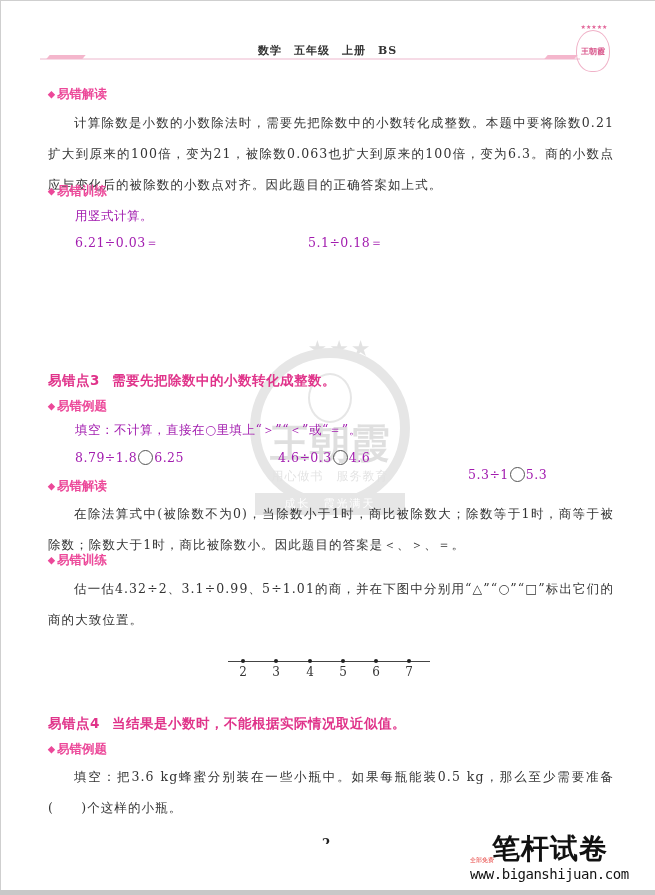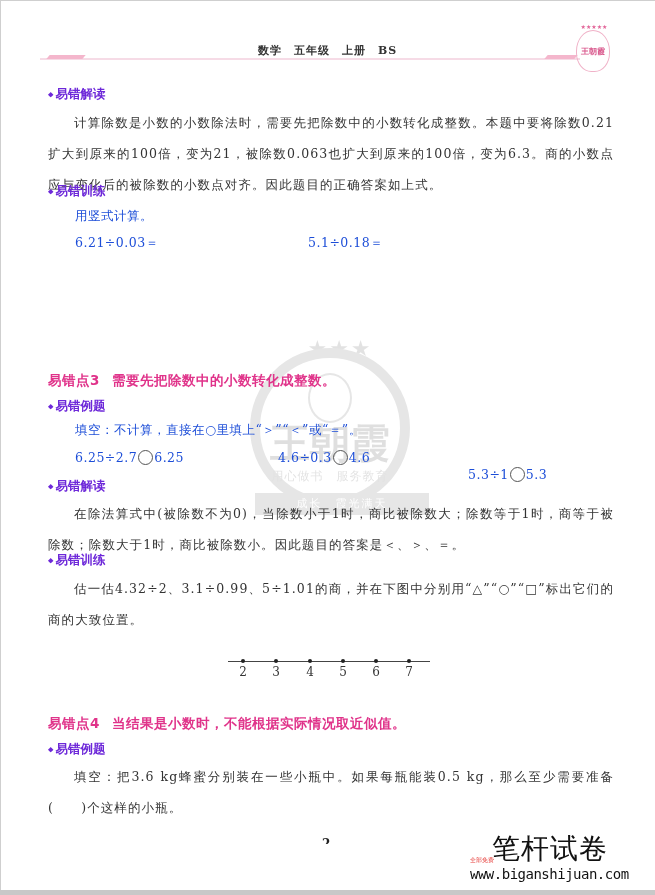--- a/index.html
+++ b/index.html
@@ -22,30 +22,30 @@
     .header-tab-left { position: absolute; top: 55px; left: 48px; width: 36px; height: 4px; background: #f4b6cc; transform: skewX(-40deg); }
     .header-tab-right { position: absolute; top: 55px; left: 546px; width: 30px; height: 4px; background: #f4b6cc; transform: skewX(-40deg); }
     .logo-badge {
       position: absolute; top: 30px; left: 576px; width: 34px; height: 42px;
       border: 1.5px solid #f0b2c8; border-radius: 50% 50% 45% 45%;
       display: flex; flex-direction: column; align-items: center; justify-content: center;
     }
     .logo-stars { position: absolute; top: -8px; left: 0; width: 34px; text-align: center; font-size: 6px; color: #e2679a; letter-spacing: 0; }
     .logo-text { font-size: 8px; color: #d8558a; font-weight: bold; }
     .sub-heading {
-      position: absolute; left: 48px; font-family: Liberation Mono, monospace;
-      font-size: 12.5px; font-weight: bold; color: #6d28d9;
+      position: absolute; left: 48px; font-family: Liberation Serif, serif;
+      font-size: 12.5px; font-weight: bold; color: #ec4899;
     }
     .sub-heading .diamond { font-size: 9px; margin-right: 2px; vertical-align: 1px; }
     .para {
       position: absolute; left: 48px; width: 566px; font-size: 12.5px; line-height: 31px;
       color: #333; letter-spacing: 1.1px; text-align: justify;
     }
     .indent { text-indent: 26px; }
-    .line { position: absolute; font-size: 12.5px; color: #1d4ed8; letter-spacing: 0.5px; }
+    .line { position: absolute; font-size: 12.5px; color: #a21caf; letter-spacing: 0.5px; }
     .section-title {
       position: absolute; left: 48px; font-family: "DejaVu Sans", "Liberation Sans", sans-serif;
       font-size: 13.5px; font-weight: bold; color: #e0338a; letter-spacing: 0.5px;
     }
     .section-title .num { margin-right: 12px; }
     .circle-blank {
       display: inline-block; width: 15px; height: 15px; border: 1px solid #555; border-radius: 50%;
       vertical-align: -3px; margin: 0 1px;
     }
 
@@ -55,28 +55,28 @@
     .tick-label { position: absolute; top: 6px; width: 20px; margin-left: -10px; text-align: center; font-size: 12px; color: #333; }
 
     
     .watermark {
       position: absolute; left: 245px; top: 338px; width: 170px; height: 200px; opacity: 0.18; pointer-events: none;
     }
     .wm-ring { position: absolute; left: 5px; top: 10px; width: 160px; height: 160px; border: 10px solid #777; border-radius: 50%; }
     .wm-face { position: absolute; left: 63px; top: 35px; width: 44px; height: 50px; border: 2px solid #777; border-radius: 50%; }
     .wm-name { position: absolute; left: 20px; top: 78px; width: 130px; text-align: center; font-size: 40px; font-weight: bold; color: #555; font-family: "DejaVu Serif", serif; }
     .wm-motto { position: absolute; left: 20px; top: 130px; width: 130px; text-align: center; font-size: 12px; color: #666; letter-spacing: 1px; }
-    .wm-banner { position: absolute; left: 10px; top: 155px; width: 174px; height: 22px; background: #777; color: #fff; text-align: center; font-size: 11px; line-height: 22px; letter-spacing: 2px; font-family: "DejaVu Sans", sans-serif; }
+    .wm-banner { position: absolute; left: 10px; top: 155px; width: 150px; height: 22px; background: #777; color: #fff; text-align: center; font-size: 11px; line-height: 22px; letter-spacing: 2px; font-family: "DejaVu Sans", sans-serif; }
     .wm-stars { position: absolute; left: 25px; top: -2px; width: 140px; text-align: center; font-size: 22px; color: #666; letter-spacing: 2px; }
 
     
     .page-number { position: absolute; left: 322px; top: 836px; font-size: 12px; font-weight: bold; color: #222; height: 8px; overflow: hidden; line-height: 16px; }
     .brand { position: absolute; left: 470px; top: 830px; width: 180px; }
     .brand-free { position: absolute; left: 0; top: 26px; font-size: 6px; color: #e53935; font-family: "DejaVu Sans", sans-serif; }
-    .brand-title { position: absolute; left: 22px; top: 0; font-size: 28px; color: #111; font-family: "DejaVu Sans", sans-serif; letter-spacing: 1px; }
+    .brand-title { position: absolute; left: 22px; top: 0; font-size: 28px; color: #111; font-family: "DejaVu Sans", sans-serif; letter-spacing: 1px; font-weight: bold; }
     .brand-url { position: absolute; left: 0; top: 36px; font-size: 14px; color: #111; font-family: "DejaVu Sans Mono", "Liberation Mono", monospace; letter-spacing: -0.5px; }
   </style>
 </head>
 <body>
 
 <div class="page-frame"></div>
 <div class="bottom-band"></div>
 
 <div class="header-title">数学　五年级　上册　BS</div>
 <div class="header-line"></div>
@@ -110,21 +110,21 @@
 
 <div class="section-title" style="top:372px;">
   <span class="num">易错点3</span><span>需要先把除数中的小数转化成整数。</span>
 </div>
 <div class="sub-heading" style="top:398px;">
   <span class="diamond">◆</span><span>易错例题</span>
 </div>
 <div class="line" style="left:75px; top:422px;">填空：不计算，直接在○里填上“＞”“＜”或“＝”。</div>
 
 <div class="line" style="left:75px; top:450px;">
-  <span>6.25÷2.7</span><span class="circle-blank"></span><span>6.25</span>
+  <span>8.79÷1.8</span><span class="circle-blank"></span><span>6.25</span>
 </div>
 <div class="line" style="left:278px; top:450px;">
   <span>4.6÷0.3</span><span class="circle-blank"></span><span>4.6</span>
 </div>
 <div class="line" style="left:468px; top:450px;margin-top:17px;">
   <span>5.3÷1</span><span class="circle-blank"></span><span>5.3</span>
 </div>
 
 <div class="sub-heading" style="top:478px;">
   <span class="diamond">◆</span><span>易错解读</span>

